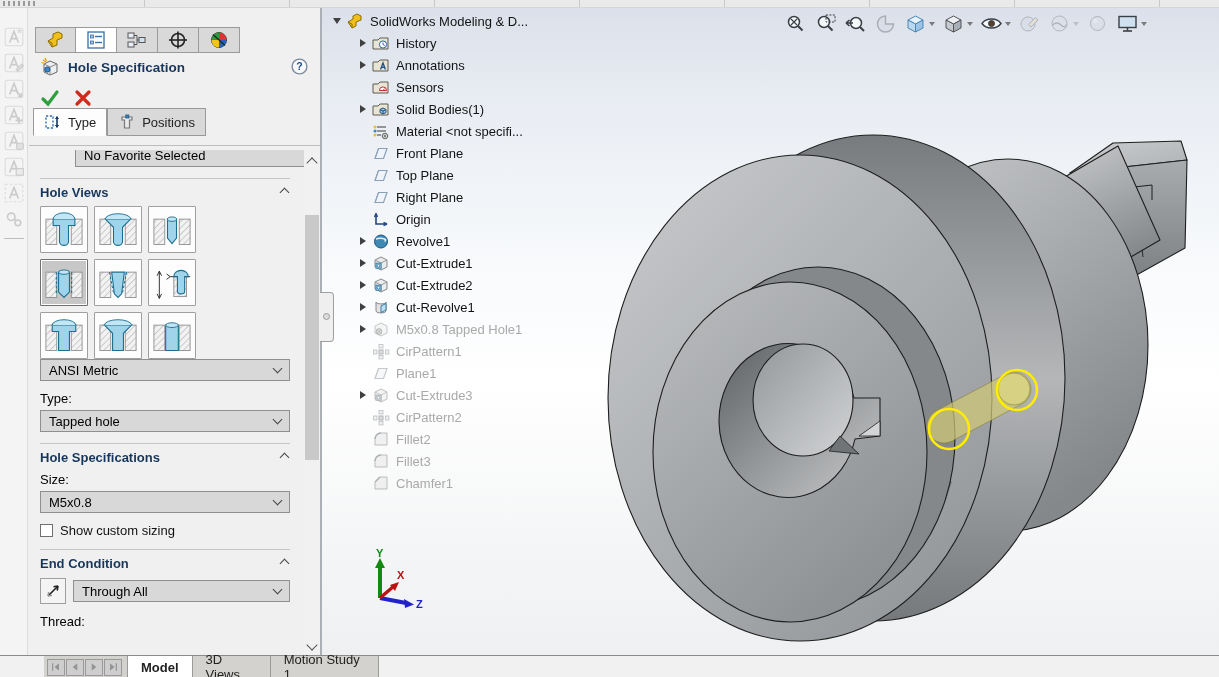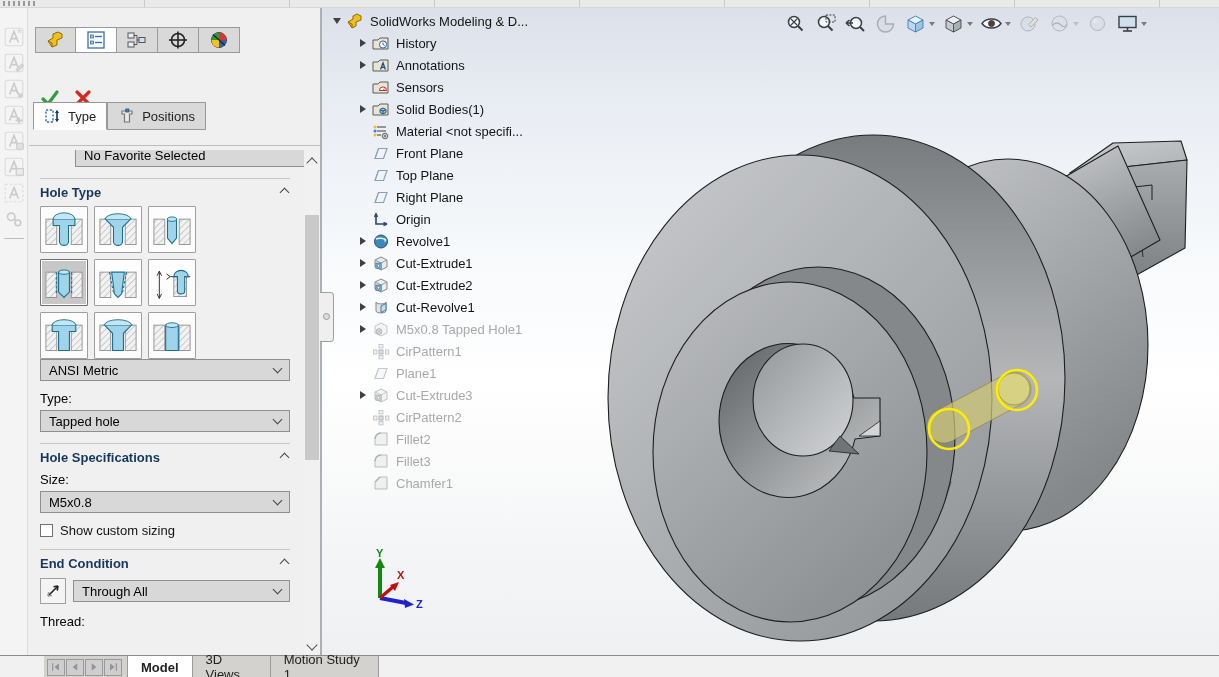--- a/index.html
+++ b/index.html
@@ -34,21 +34,21 @@
 
   .pm-header { position:absolute; left:11px; top:49px; width:270px; display:flex; align-items:center; }
   .pm-header .hico { width:21px; height:20px; margin-right:7px; }
   .pm-title { font-weight:bold; color:#17365d; font-size:13.5px; }
   .help-btn { position:absolute; right:2px; top:1px; width:17px; height:17px; }
 
   .okx { position:absolute; left:10px; top:79px; display:flex; gap:11px; }
   .okx .btn { width:22px; height:22px; display:flex; align-items:center; justify-content:center; }
   .okx svg { width:20px; height:20px; }
 
-  .mode-tabs { position:absolute; left:4px; top:94px; display:flex; }
+  .mode-tabs { position:absolute; left:4px; top:100px; display:flex; }
   .mode-tab { height:28px; display:flex; align-items:center; padding:0 10px; gap:6px;
     background:#d9d9d9; border:1px solid #999; font-size:13px; color:#222; }
   .mode-tab.active { background:#fdfdfd; border-bottom-color:#fdfdfd; }
   .mode-tab svg { width:18px; height:16px; }
   .mode-tabs-line { position:absolute; left:0; top:137px; width:291px; border-bottom:1px solid #bdbdbd; }
 
   .pcontent { position:absolute; left:0; top:142px; width:275px; height:505px; overflow:hidden; padding:0 14px 0 11px; }
   .sel { height:22px; background:#d8d8d8; border:1px solid #8f8f8f; display:flex; align-items:center;
          padding:0 8px; color:#000; font-size:13px; position:relative; }
   .sel .chev { position:absolute; right:8px; top:5px; width:7px; height:7px;
@@ -474,20 +474,29 @@
           <use href="#m-dimx"></use>
         </svg>
       </div>
     <div class="mtab">
         <svg>
           <use href="#m-display"></use>
         </svg>
       </div>
   </div>
 
+  <div class="pm-header">
+    <svg class="hico">
+        <use href="#i-holespec"></use>
+      </svg>
+    <span class="pm-title">Hole Specification</span>
+    <svg class="help-btn">
+        <use href="#i-help"></use>
+      </svg>
+  </div>
 
   <div class="okx">
     <div class="btn">
         <svg>
           <use href="#i-check"></use>
         </svg>
       </div>
     <div class="btn">
         <svg>
           <use href="#i-x"></use>
@@ -513,21 +522,21 @@
 
   <div class="pcontent">
     <div class="sel" style="width:260px;margin-left:35px;margin-top:-5px;border-top:none;">
       <span>No Favorite Selected</span>
         <span class="chev"></span>
     </div>
 
     <div class="divider"></div>
 
     <div class="sec-head">
-      <span>Hole Type</span>
+      <span>Hole Views</span>
       <span class="up"></span>
     </div>
 
     <div class="ht-grid">
       <div class="ht-btn">
           <svg>
             <use href="#hw-cbore"></use>
           </svg>
         </div>
       <div class="ht-btn">

